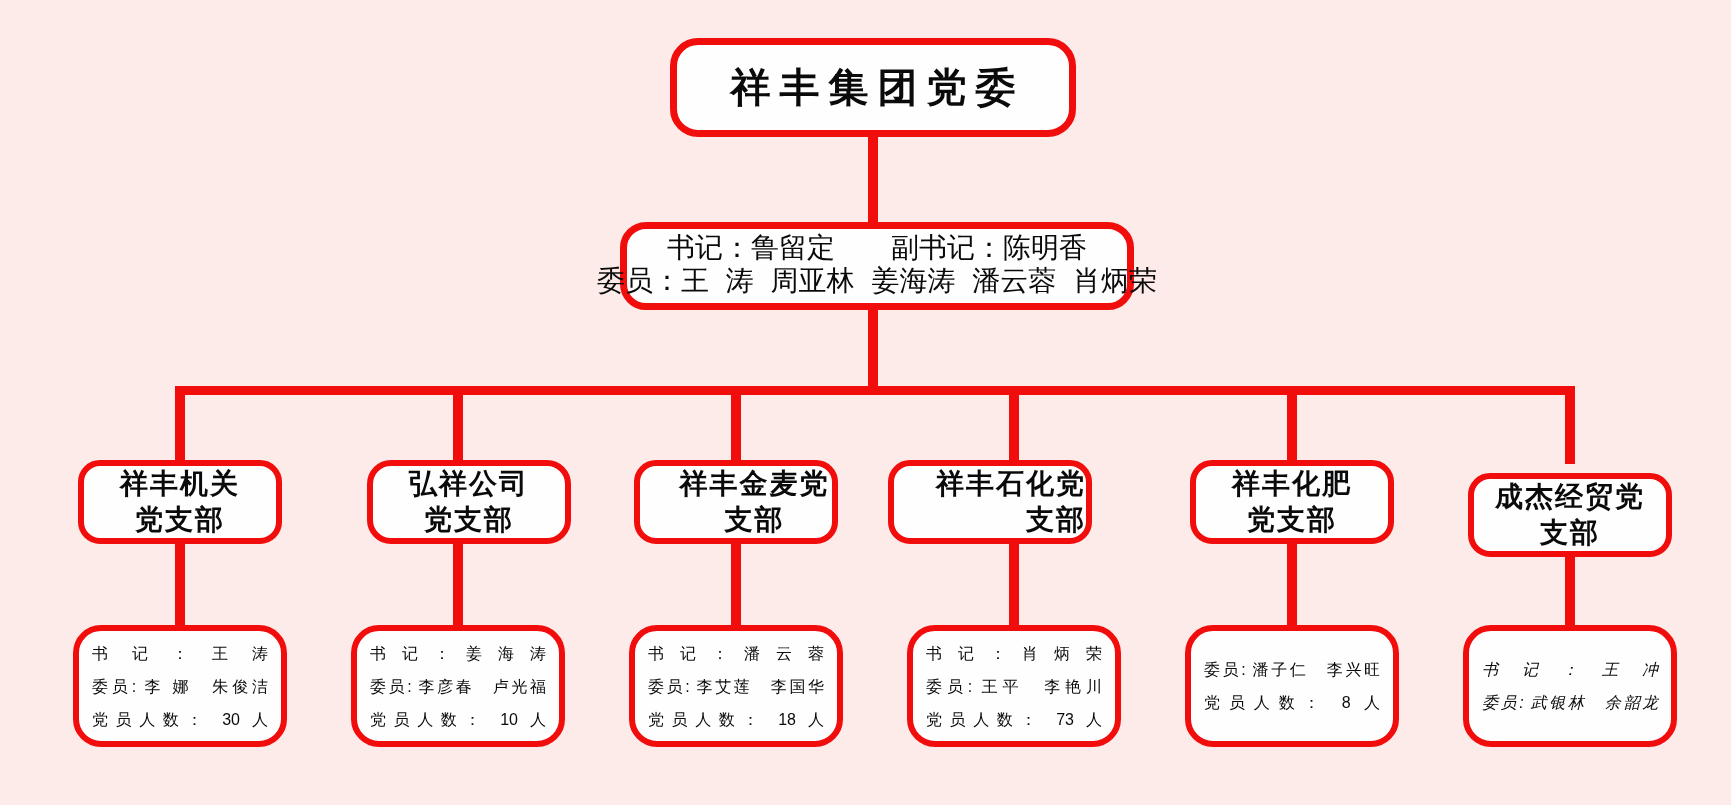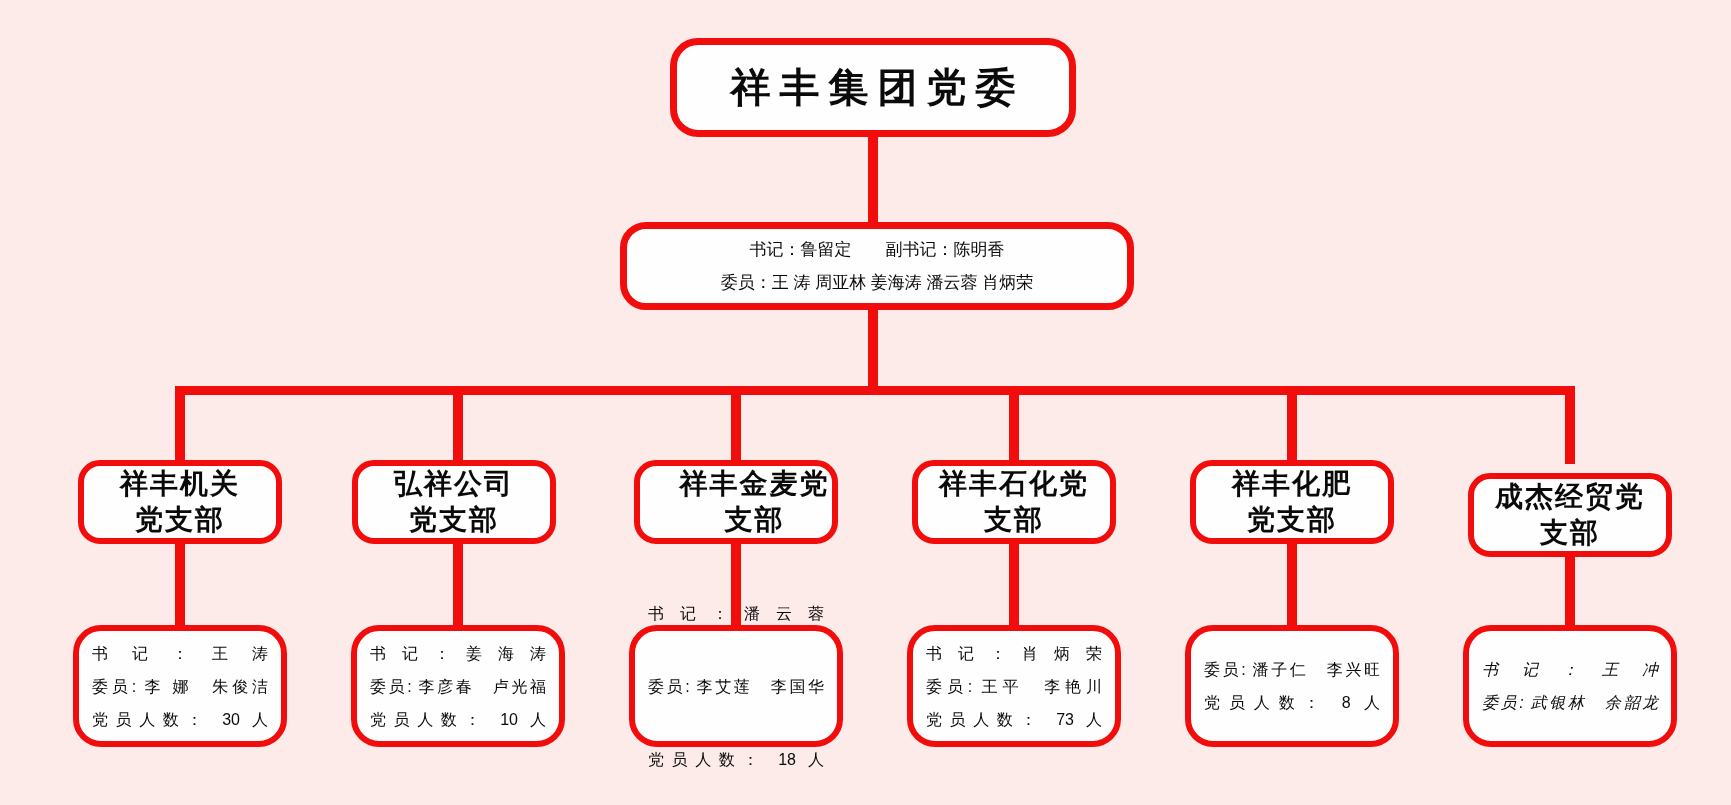--- a/index.html
+++ b/index.html
@@ -37,21 +37,21 @@
   .root-box .t {
     font-size:40px; font-weight:bold; letter-spacing:9px; text-indent:9px;
     white-space:nowrap;
   }
   
   .committee-box {
     left:620px; top:222px; width:514px; height:88px;
     border-radius:26px;
   }
   .committee-box .t {
-    font-size:17px; line-height:33px; text-align:center; white-space:nowrap;
+    font-size:28px; line-height:33px; text-align:center; white-space:nowrap;font-family:Liberation Mono, monospace;
   }
   
   .btitle {
     top:460px; width:204px; height:84px;
     border-width:6px; border-radius:22px;
   }
   .btitle .t {
     font-size:28px; font-weight:bold; line-height:36px;
     letter-spacing:2px; text-align:center; white-space:nowrap;
   }
@@ -104,41 +104,41 @@
   <div class="box btitle" style="left:78px;">
     <div class="t">祥丰机关</div>
     <div class="t">党支部</div>
   </div>
   <div class="box bdetail" style="left:73px;">
     <div class="t">书 记 ： 王 涛</div>
     <div class="t">委员: 李 娜　朱俊洁</div>
     <div class="t">党员人数： 30 人</div>
   </div>
 
-  <div class="box btitle" style="left:352px;">
+  <div class="box btitle" style="left:367px;border-radius:24px;">
     <div class="t">弘祥公司</div>
     <div class="t">党支部</div>
   </div>
   <div class="box bdetail" style="left:351px;">
     <div class="t">书 记 ： 姜 海 涛</div>
     <div class="t">委员: 李彦春　卢光福</div>
     <div class="t">党员人数： 10 人</div>
   </div>
 
   <div class="box btitle" style="left:634px;padding-left:37px;">
     <div class="t">祥丰金麦党</div>
     <div class="t">支部</div>
   </div>
-  <div class="box bdetail" style="left:629px;gap:40px;">
+  <div class="box bdetail" style="left:629px;">
     <div class="t">书 记 ： 潘 云 蓉</div>
     <div class="t">委员: 李艾莲　李国华</div>
     <div class="t">党员人数： 18 人</div>
   </div>
 
-  <div class="box btitle" style="left:912px;">
+  <div class="box btitle" style="left:888px;align-items:flex-end;">
     <div class="t">祥丰石化党</div>
     <div class="t">支部</div>
   </div>
   <div class="box bdetail" style="left:907px;">
     <div class="t">书 记 ： 肖 炳 荣</div>
     <div class="t">委员: 王平　李艳川</div>
     <div class="t">党员人数： 73 人</div>
   </div>
 
   <div class="box btitle" style="left:1190px;">

